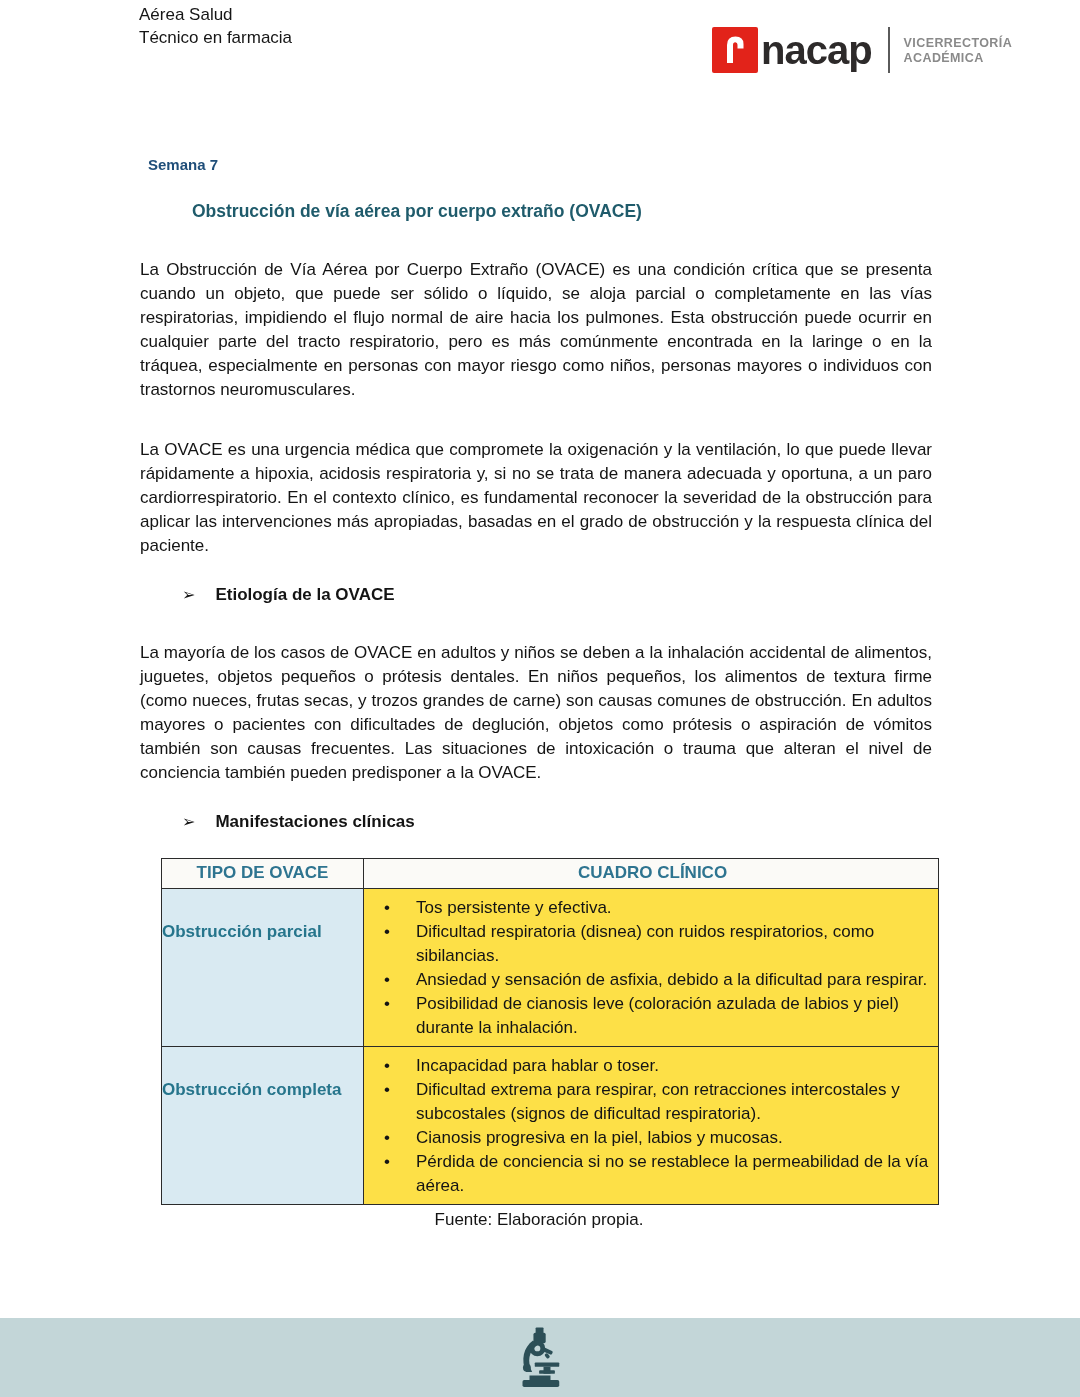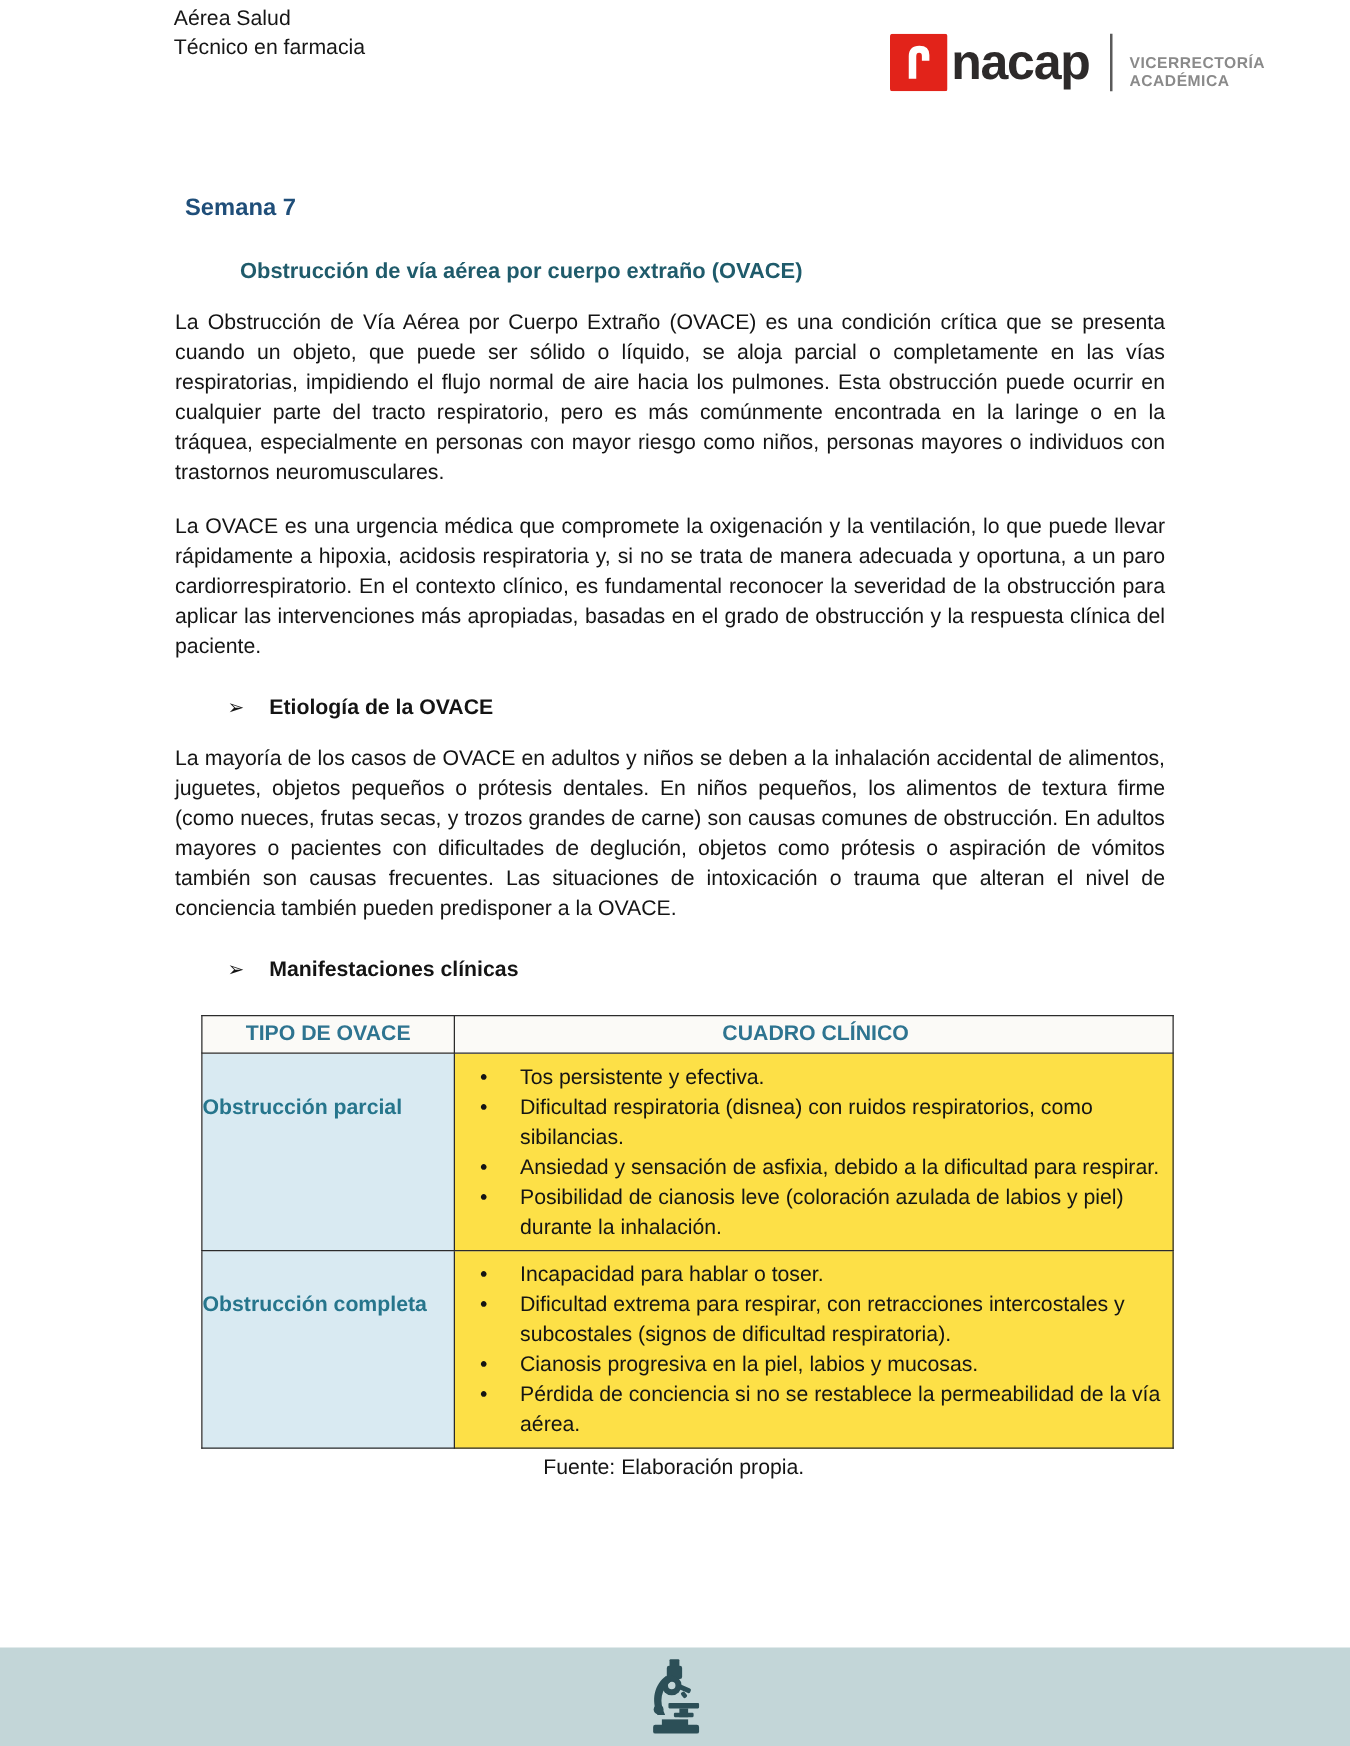--- a/index.html
+++ b/index.html
@@ -10,31 +10,31 @@
     position:relative;
     width:1080px; height:1397px;
     margin:0 auto;
     background:#ffffff;
     overflow:hidden;
   }
 
   
   .doc-header { position:relative; height:100px; }
   .header-left { position:absolute; left:139px; top:3px; font-size:17px; line-height:23px; color:#161616; }
-  .logo { position:absolute; left:712px; top:27px; display:flex; align-items:flex-end; }
+  .logo { position:absolute; left:712px; top:27px; display:flex; align-items:center; }
   .logo-mark { width:46px; height:46px; display:block; }
   .logo-word { font-size:40px; font-weight:bold; color:#2d2a2a; letter-spacing:-1px; line-height:46px; margin-left:3px; }
   .logo-divider { width:2px; height:46px; background:#5a5a5a; margin:0 14px 0 16px; }
   .logo-unit { font-size:12.5px; line-height:15px; color:#8a8a8a; letter-spacing:0.4px; font-weight:bold; padding-top:2px; }
 
   
   .content { position:relative; margin:0 148px 0 140px; width:792px; }
-  .week { color:#1f4e79; font-weight:bold; font-size:19px; margin-top:56px; padding-left:8px; }
+  .week { color:#1f4e79; font-weight:bold; font-size:15px; margin-top:56px; padding-left:8px; }
   .doc-title { color:#1f5b6b; font-weight:bold; font-size:17.5px; margin-top:28px; padding-left:52px; }
-  .para { font-size:17px; line-height:24px; text-align:justify; margin-top:19px; color:#141414; }
+  .para { font-size:17px; line-height:24px; text-align:justify; margin-top:36px; color:#141414; }
   .sec-heading { margin-top:27px; padding-left:42px; font-size:17px; font-weight:bold; color:#141414; display:flex; align-items:baseline; }
   .sec-heading .arrow { font-weight:normal; font-size:16px; margin-right:20px; color:#141414; }
 
   
   .ovace-table { margin:26px 0 0 21px; width:777px; border-collapse:collapse; table-layout:fixed; }
   .ovace-table col.c1 { width:202px; }
   .ovace-table col.c2 { width:575px; }
   .ovace-table th, .ovace-table td { border:1.5px solid #2b2b2b; vertical-align:top; }
   .ovace-table th { height:30px; background:#fbfaf7; color:#2e7490; font-size:17px; font-weight:bold; padding:4px 6px; }
   .ovace-table th.t1 { text-align:center;margin-top:44px; }

